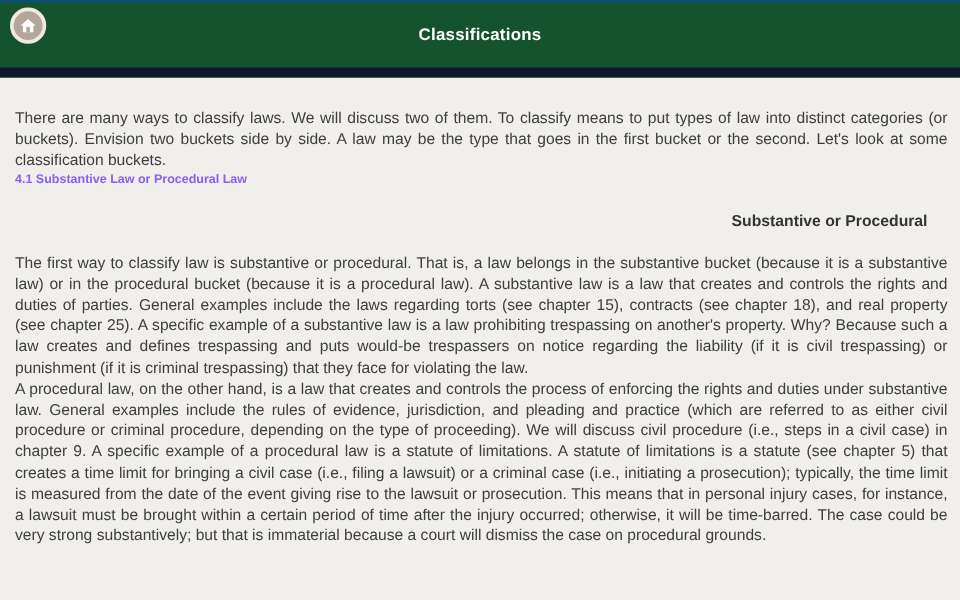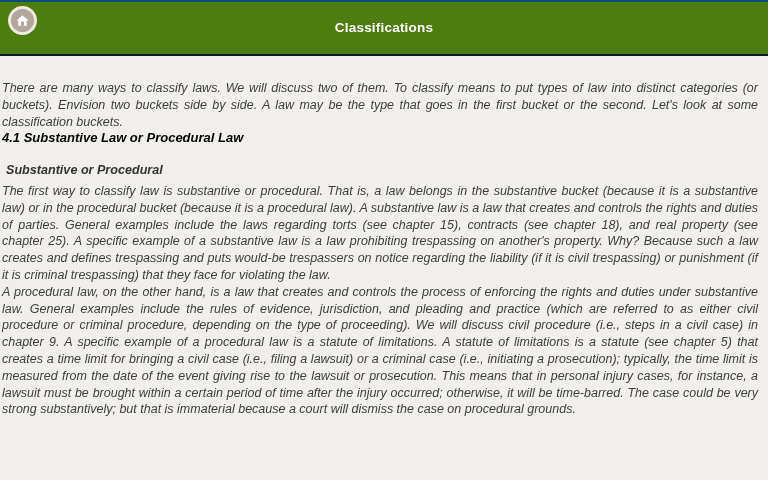--- a/index.html
+++ b/index.html
@@ -9,23 +9,23 @@
     width: 768px; height: 480px;
     overflow: hidden;
     background: #f1efec;
     font-family: "Liberation Sans", sans-serif;
     -webkit-font-smoothing: antialiased;
   }
   
   .app-bar {
     position: relative;
     height: 52px;
-    background: #4d7c0f;
+    background: #14532d;
     border-top: 2px solid #0a4e7d;
-    border-bottom: 2px solid #0f172a;
+    border-bottom: 8px solid #0f172a;
   }
   .home-button {
     position: absolute;
     left: 8px; top: 4px;
     width: 29px; height: 29px;
     border-radius: 50%;
     background: #b3a79a;
     border: 3px solid #efe9df;
     box-sizing: border-box;
     display: flex;
@@ -42,42 +42,41 @@
     text-align: center;
     color: #ffffff;
     font-size: 13.5px;
     font-weight: bold;
     line-height: 16px;
     letter-spacing: 0.2px;
   }
   .page-title span { display: block; }
   
   .content {
-    padding: 24px 10px 0 2px;
+    padding: 24px 10px 0 12px;
     color: #3e3e3e;
     font-size: 12.5px;
     line-height: 16.8px;
     text-align: justify;
-    font-style: italic;
   }
   .content p { margin: 0; }
   .para-intro       { margin: 0 0 16px 0; }
   .section-heading  {
-    font-size: 13px;
+    font-size: 10px;
     font-weight: bold;
-    color: #000000;
+    color: #8b5cf6;
     margin: 0 0 15px 0;
     text-align: left;
   }
   .subsection-heading {
     font-size: 12.6px;
     font-weight: bold;
     color: #333333;
-    margin: 4px;
-    text-align: left;
+    margin: 16px;
+    text-align: right;
   }
   .para-substantive { margin: 0 0 17px 0; }
   .para-procedural  { margin: 0; }
 </style>
 </head>
 <body>
 
 <header class="app-bar">
   <button class="home-button">
     <span>

